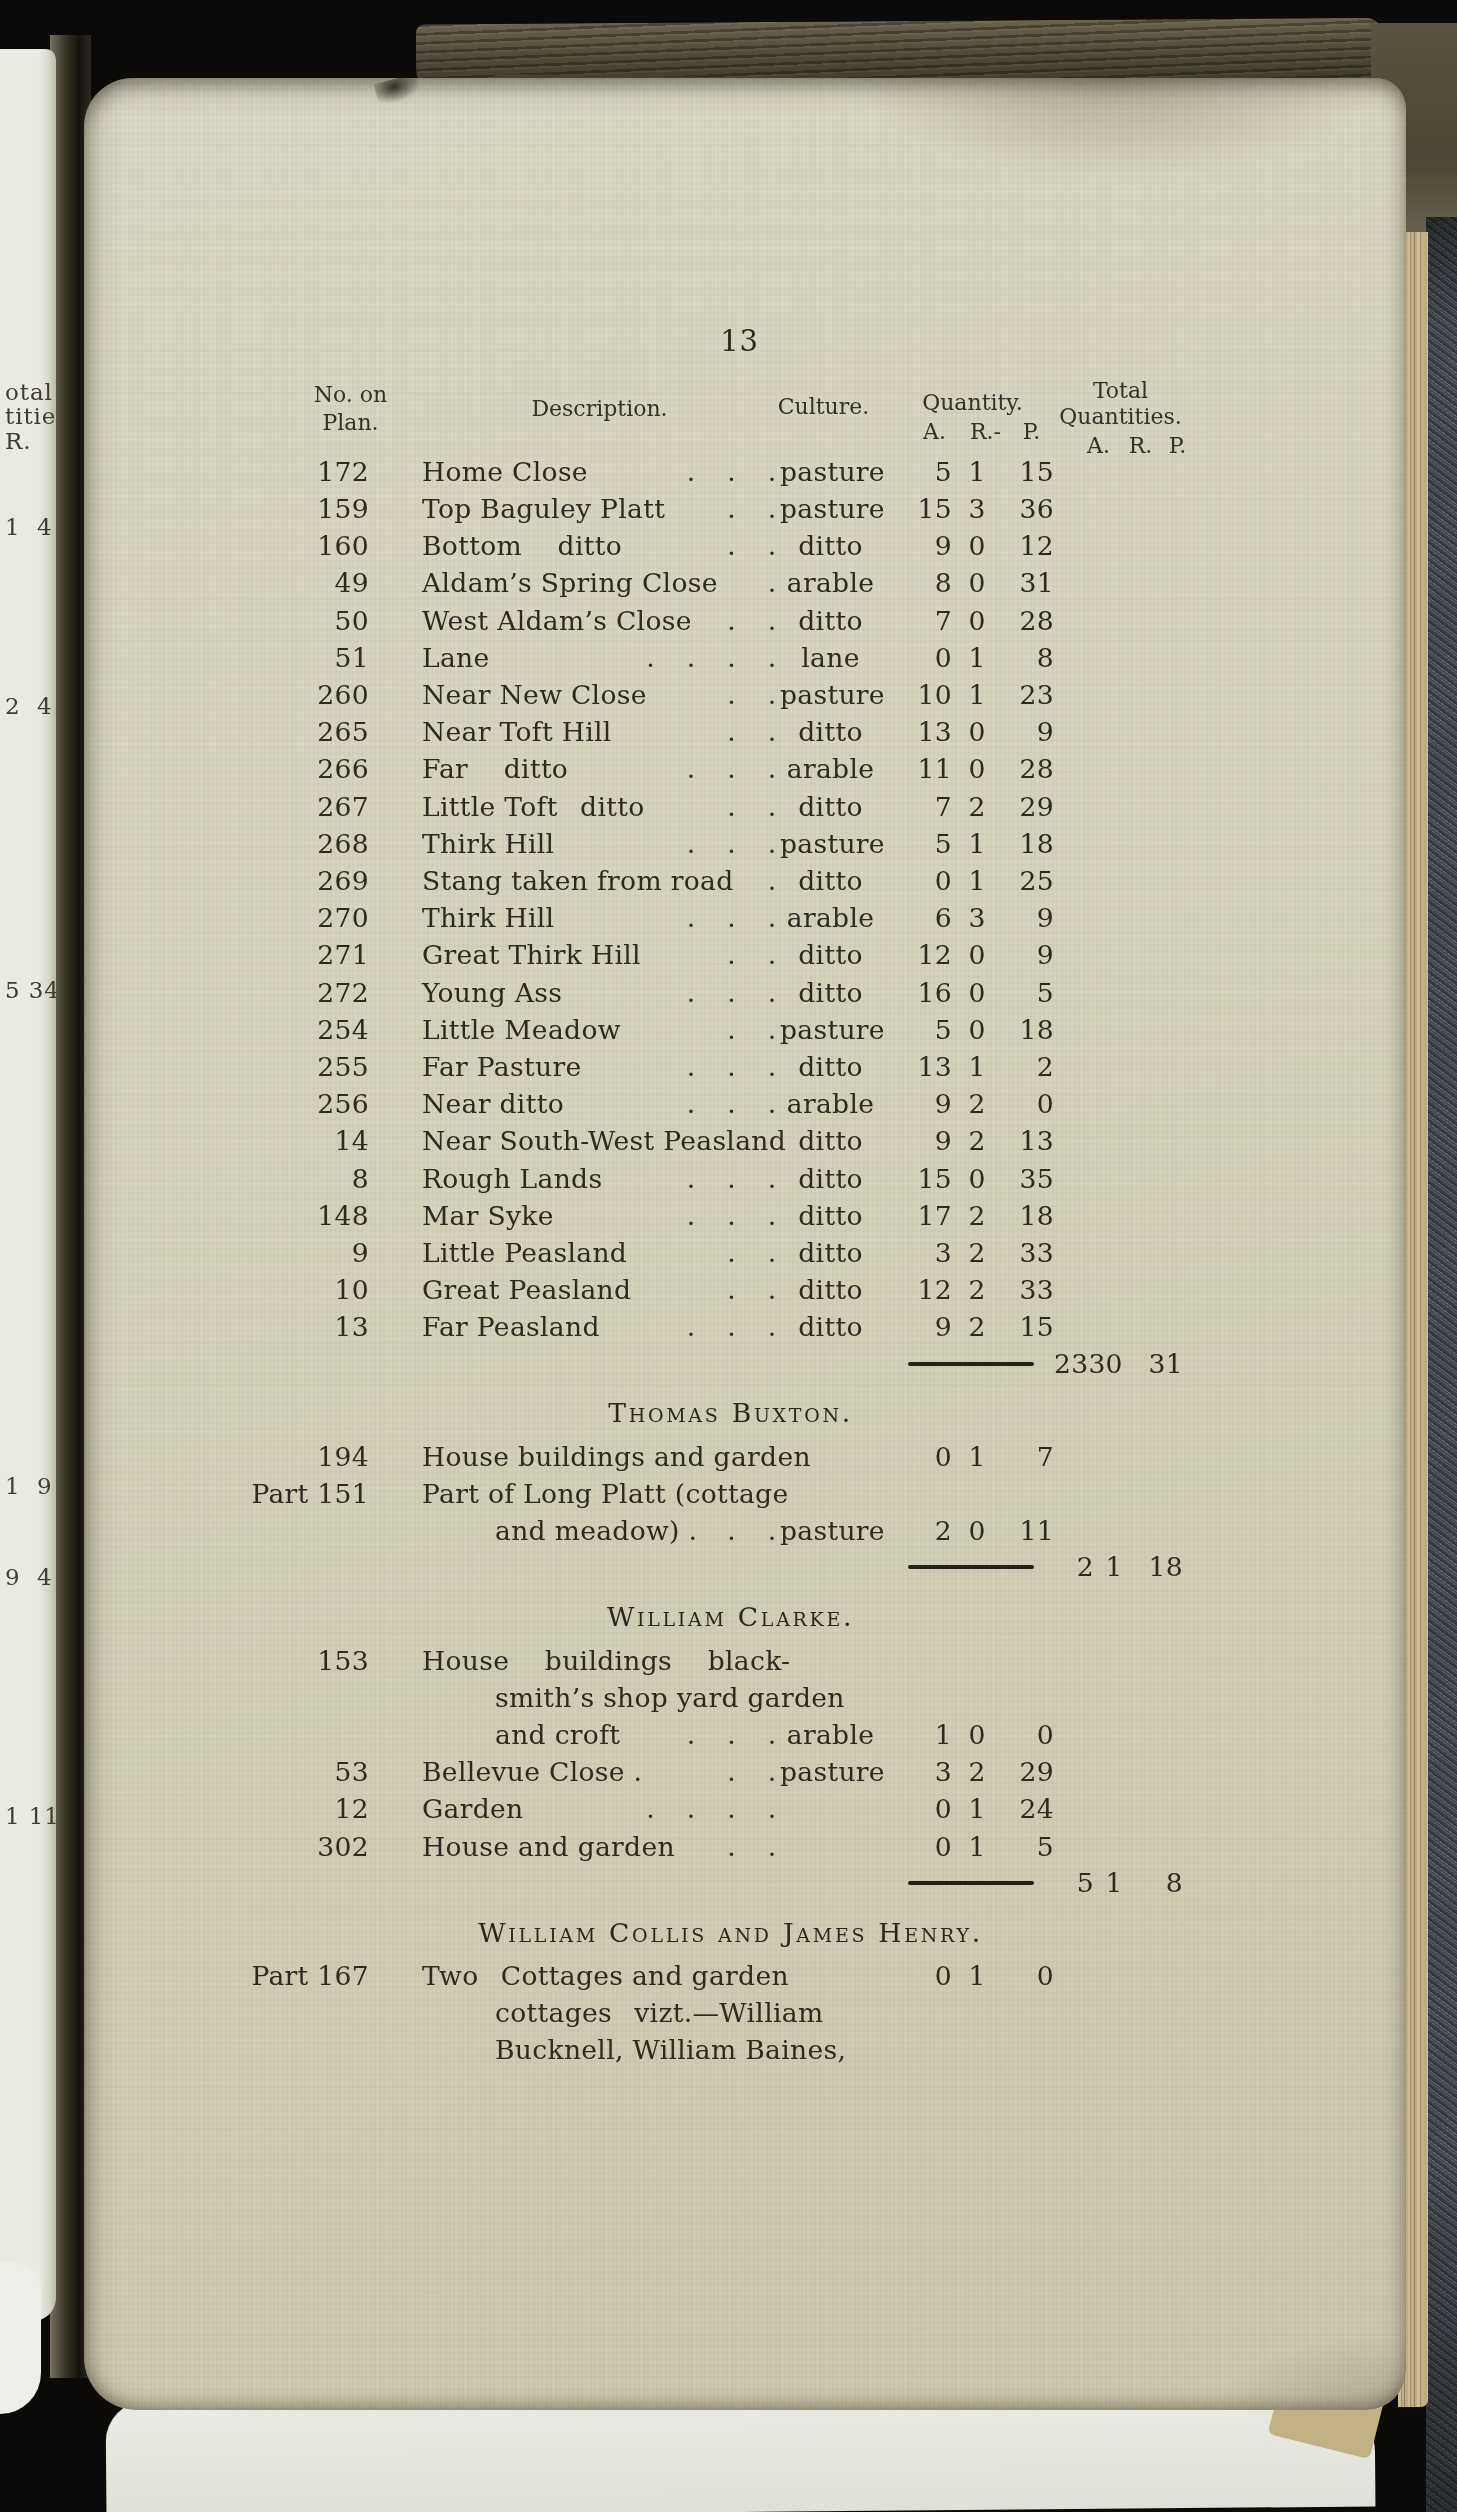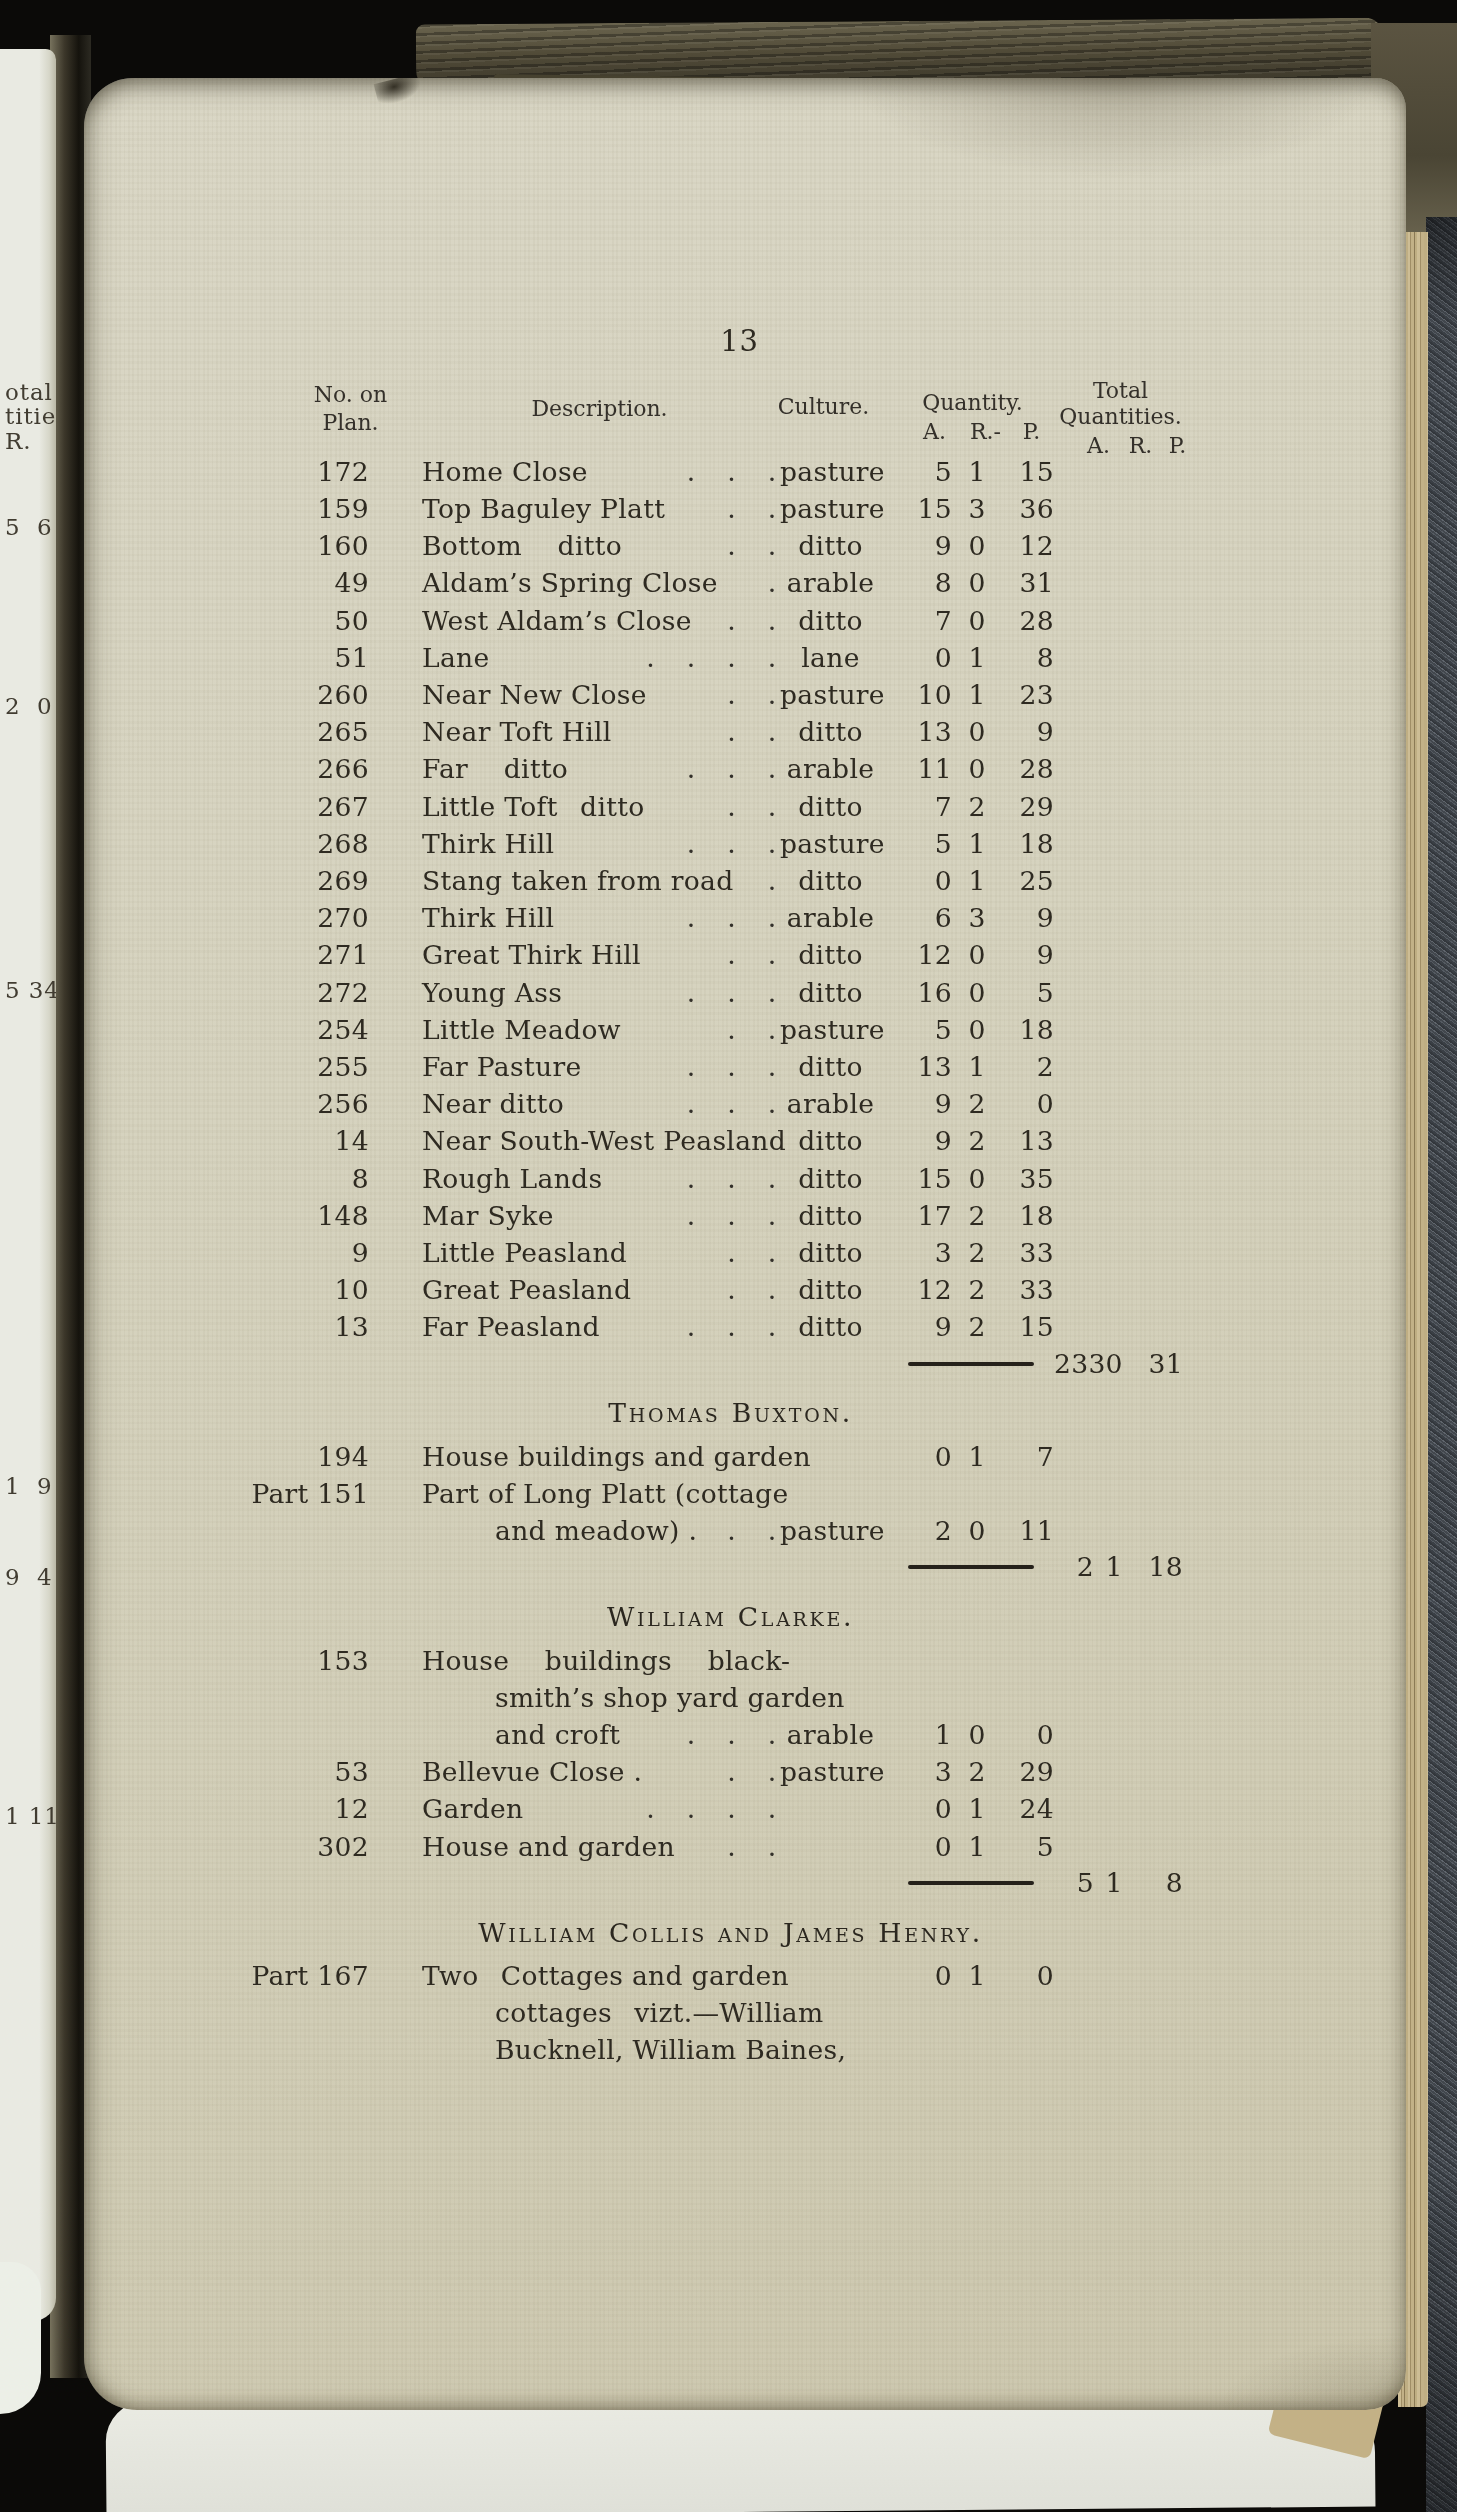--- a/index.html
+++ b/index.html
@@ -97,22 +97,22 @@
 <div class="scene">
   <div class="cloth-a"></div>
   <div class="cloth-b"></div>
   <div class="cloth-c"></div>
   <div class="gutter"></div>
 
   <div class="facing-strip" id="facing">
       <div class="frag" style="top: 329px;">otal</div>
       <div class="frag" style="top: 353px;">tities.</div>
       <div class="frag" style="top: 378px;">R.   P.</div>
-      <div class="frag" style="top: 464px;">5  6</div>
-      <div class="frag" style="top: 643px;">2  0</div>
+      <div class="frag" style="top: 464px;">1  4</div>
+      <div class="frag" style="top: 643px;">2  4</div>
       <div class="frag" style="top: 927px;">5 34</div>
       <div class="frag" style="top: 1423px;">1  9</div>
       <div class="frag" style="top: 1514px;">9  4</div>
       <div class="frag" style="top: 1753px;">1 11</div>
     </div>
   <div class="facing-foot"></div>
 
   <div class="speckle"></div>
   <div class="fore-edge"></div>
   <div class="below-page"></div>

